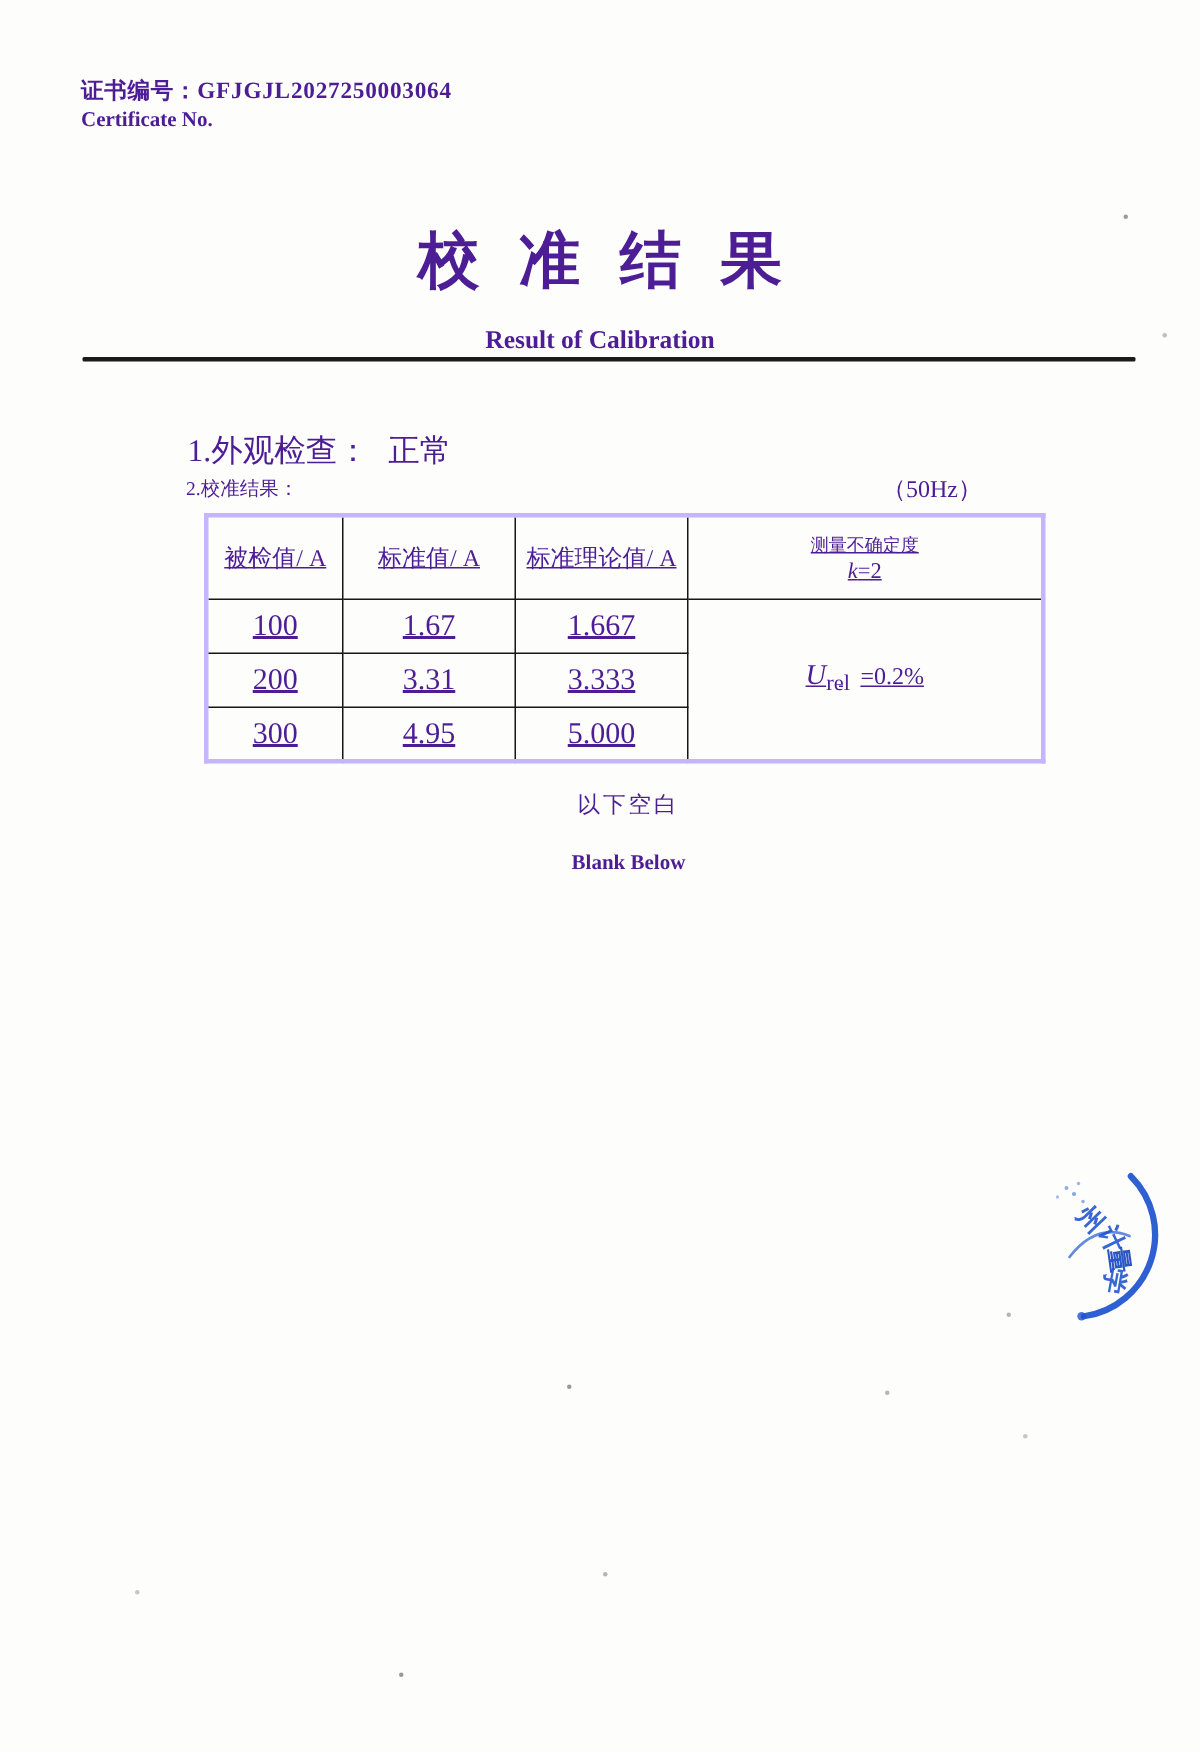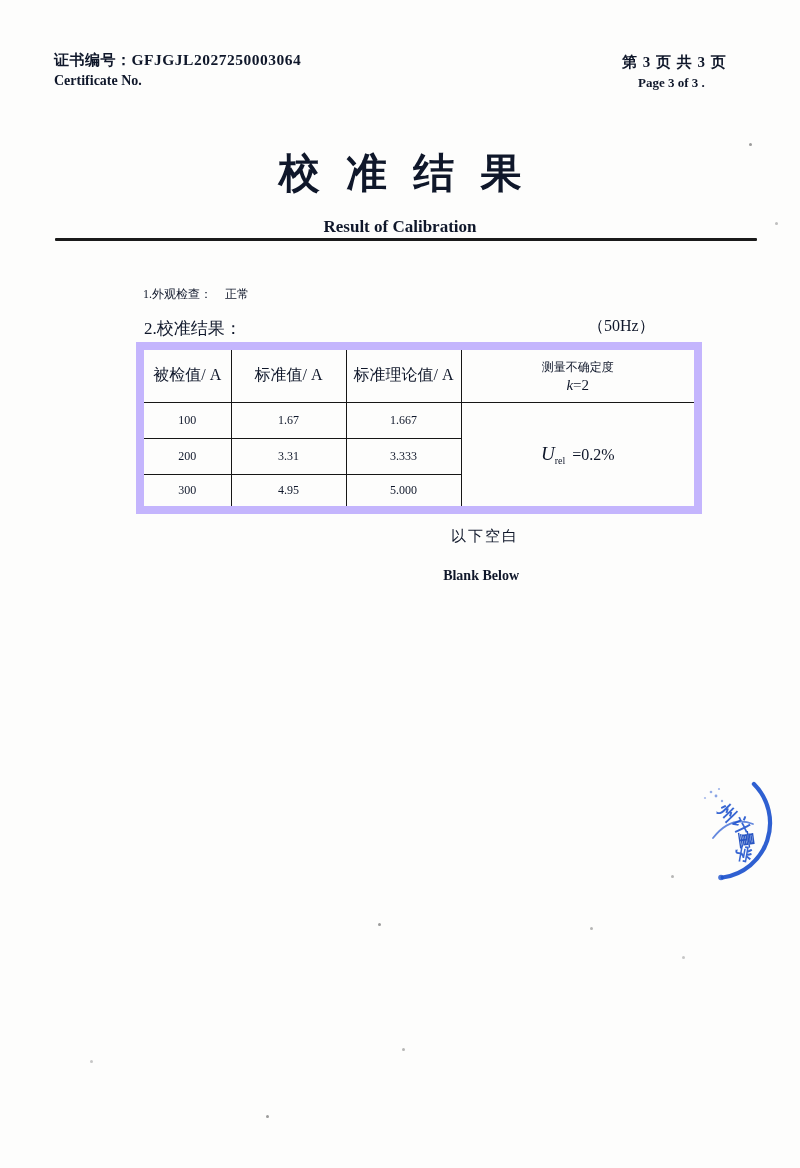--- a/index.html
+++ b/index.html
@@ -3,21 +3,21 @@
 <meta charset="utf-8">
 <style>
   * { margin: 0; padding: 0; box-sizing: border-box; }
   html, body { background: #e8e8e8; }
   .page {
     position: relative;
     width: 800px;
     height: 1168px;
     margin: 0 auto;
     background: #fdfdfc;
-    color: #0f172a;
+    color: #4c1d95;
     font-family: "Liberation Serif", "DejaVu Serif", serif;
     overflow: hidden;
   }
 
   
   .cert-block { position: absolute; left: 54px; top: 51px; }
   .cert-line1 { font-size: 15px; font-weight: 600; letter-spacing: 0.5px; white-space: nowrap; }
   .cert-line1 .cert-no { font-weight: 700; font-size: 15.5px; }
   .cert-line2 { font-size: 14px; font-weight: 700; margin-top: 3px; }
 
@@ -34,50 +34,51 @@
   .title-en {
     position: absolute; top: 217px; left: 0; width: 100%;
     text-align: center; font-size: 17px; font-weight: 700;
   }
   .rule {
     position: absolute; top: 238px; left: 55px; width: 702px; height: 2.5px;
     background: #1b1b1b; border-radius: 1px;
   }
 
   
-  .item1 { position: absolute; left: 143px; top: 286px; font-size: 12px; white-space: nowrap; }
+  .item1 { position: absolute; left: 125px; top: 286px; font-size: 21px; white-space: nowrap; }
   .item1 .item-value { margin-left: 13px; }
-  .item2 { position: absolute; left: 144px; top: 317px; font-size: 17px; white-space: nowrap; }
+  .item2 { position: absolute; left: 124px; top: 317px; font-size: 13px; white-space: nowrap; }
   .freq-note { position: absolute; left: 588px; top: 316px; font-size: 16px; white-space: nowrap; }
 
   
   .cal-table-wrap { position: absolute; left: 136px; top: 342px; }
   table.cal-table {
     border-collapse: collapse; table-layout: fixed; width: 558px;
-    border: 8px solid #c4b5fd;
+    border: 3px solid #c4b5fd;
+    text-decoration: underline;
   }
   table.cal-table th, table.cal-table td {
     border: 1.6px solid #161616;
     text-align: center; vertical-align: middle;
     font-weight: 400;
   }
   table.cal-table thead tr { height: 56px; }
   table.cal-table tbody tr { height: 36px; }
   th.hdr { font-size: 16px; }
   .hdr-line1 { font-size: 12px; line-height: 19px; }
   .hdr-line2 { font-size: 15px; line-height: 17px; }
   .hdr-line2 .k-ital { font-style: italic; font-family: "Liberation Serif", serif; }
-  td.val { font-size: 12px; }
+  td.val { font-size: 20px; }
   td.ucell { font-size: 16px; }
   td.ucell .u-sym { font-style: italic; font-size: 19px; }
-  td.ucell sub { font-size: 10px; }
+  td.ucell sub { font-size: 15px; }
   td.ucell .u-val { margin-left: 7px; }
 
   
-  .blank-note { position: absolute; top: 527px; left: 319px; width: 200px; text-align: right; }
+  .blank-note { position: absolute; top: 527px; left: 319px; width: 200px; text-align: center; }
   .blank-cn { font-size: 15px; letter-spacing: 2px; }
   .blank-en { font-size: 14px; font-weight: 700; margin-top: 22px; }
 
   
   .stamp { position: absolute; left: 653px; top: 768px; width: 120px; height: 142px; }
   .stamp svg { display: block; width: 100%; height: 100%; }
   .stamp text {
     font-family: "Liberation Serif", "DejaVu Serif", serif;
     font-size: 17px; font-weight: 700;
     text-anchor: middle; dominant-baseline: central;
@@ -92,24 +93,20 @@
 
 <div class="page">
 
   <div class="cert-block">
     <div class="cert-line1">
       <span>证书编号：</span><span class="cert-no">GFJGJL2027250003064</span>
     </div>
     <div class="cert-line2">Certificate No.</div>
   </div>
 
-  <div class="page-block">
-    <div class="page-line1">第 3 页  共 3 页</div>
-    <div class="page-line2">Page 3 of 3  .</div>
-  </div>
 
   <div class="title-cn">校 准 结 果</div>
   <div class="title-en">Result of Calibration</div>
   <div class="rule"></div>
 
   <div class="item1">
     <span>1.外观检查：</span><span class="item-value">正常</span>
   </div>
   <div class="item2">2.校准结果：</div>
   <div class="freq-note">（50Hz）</div>

